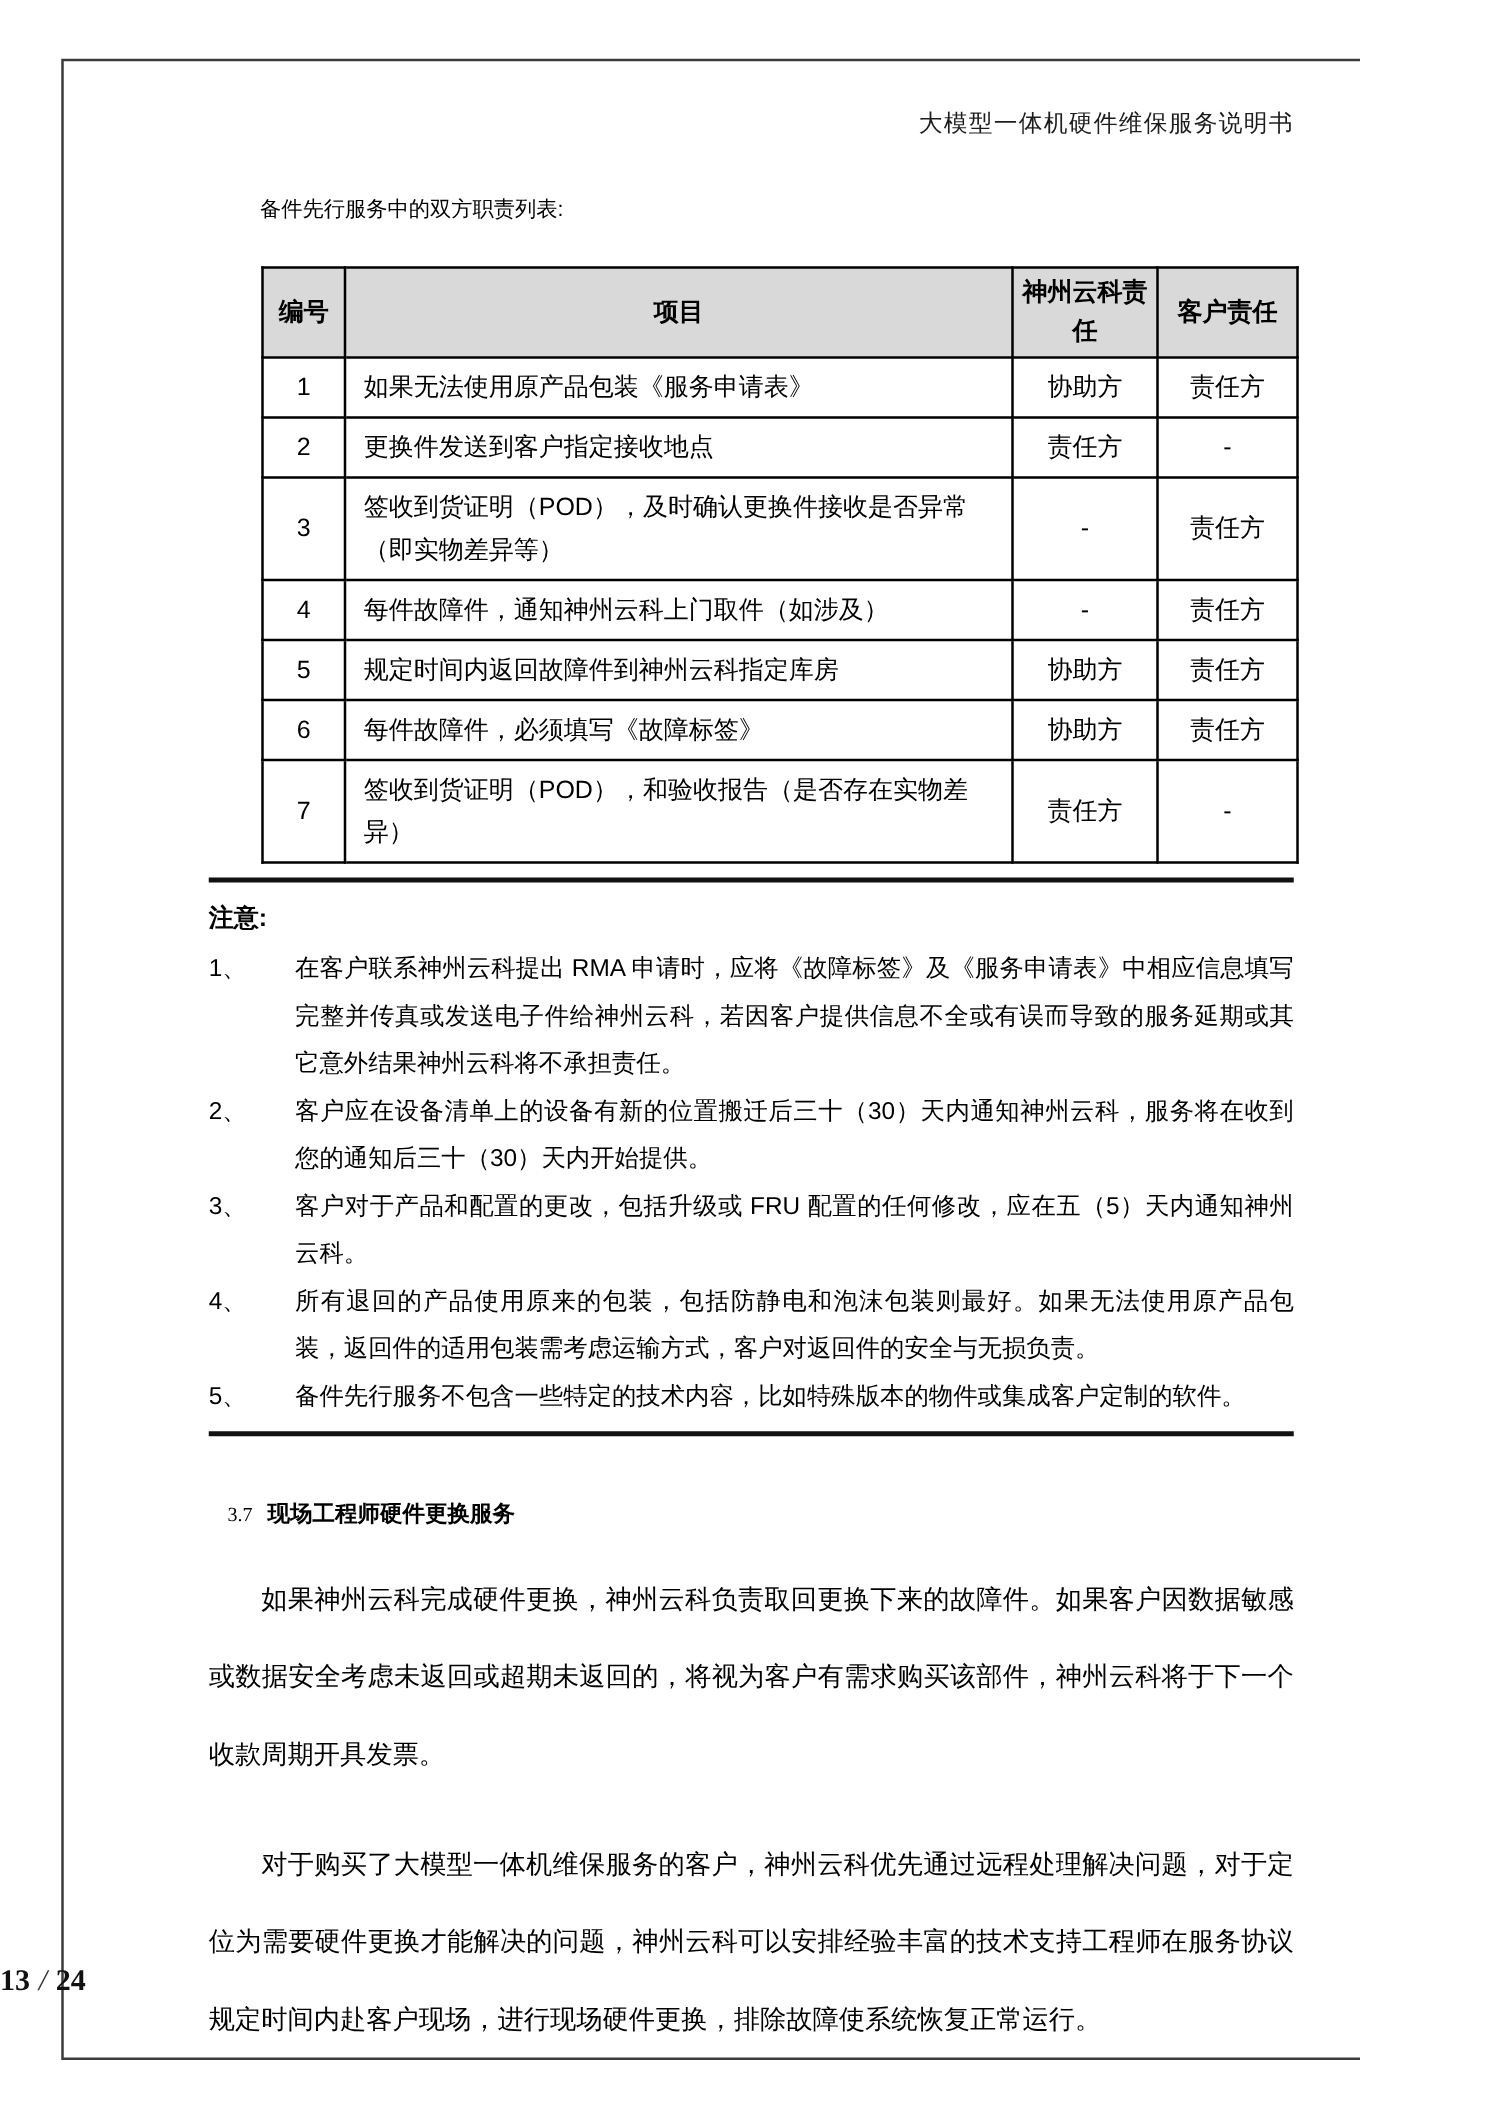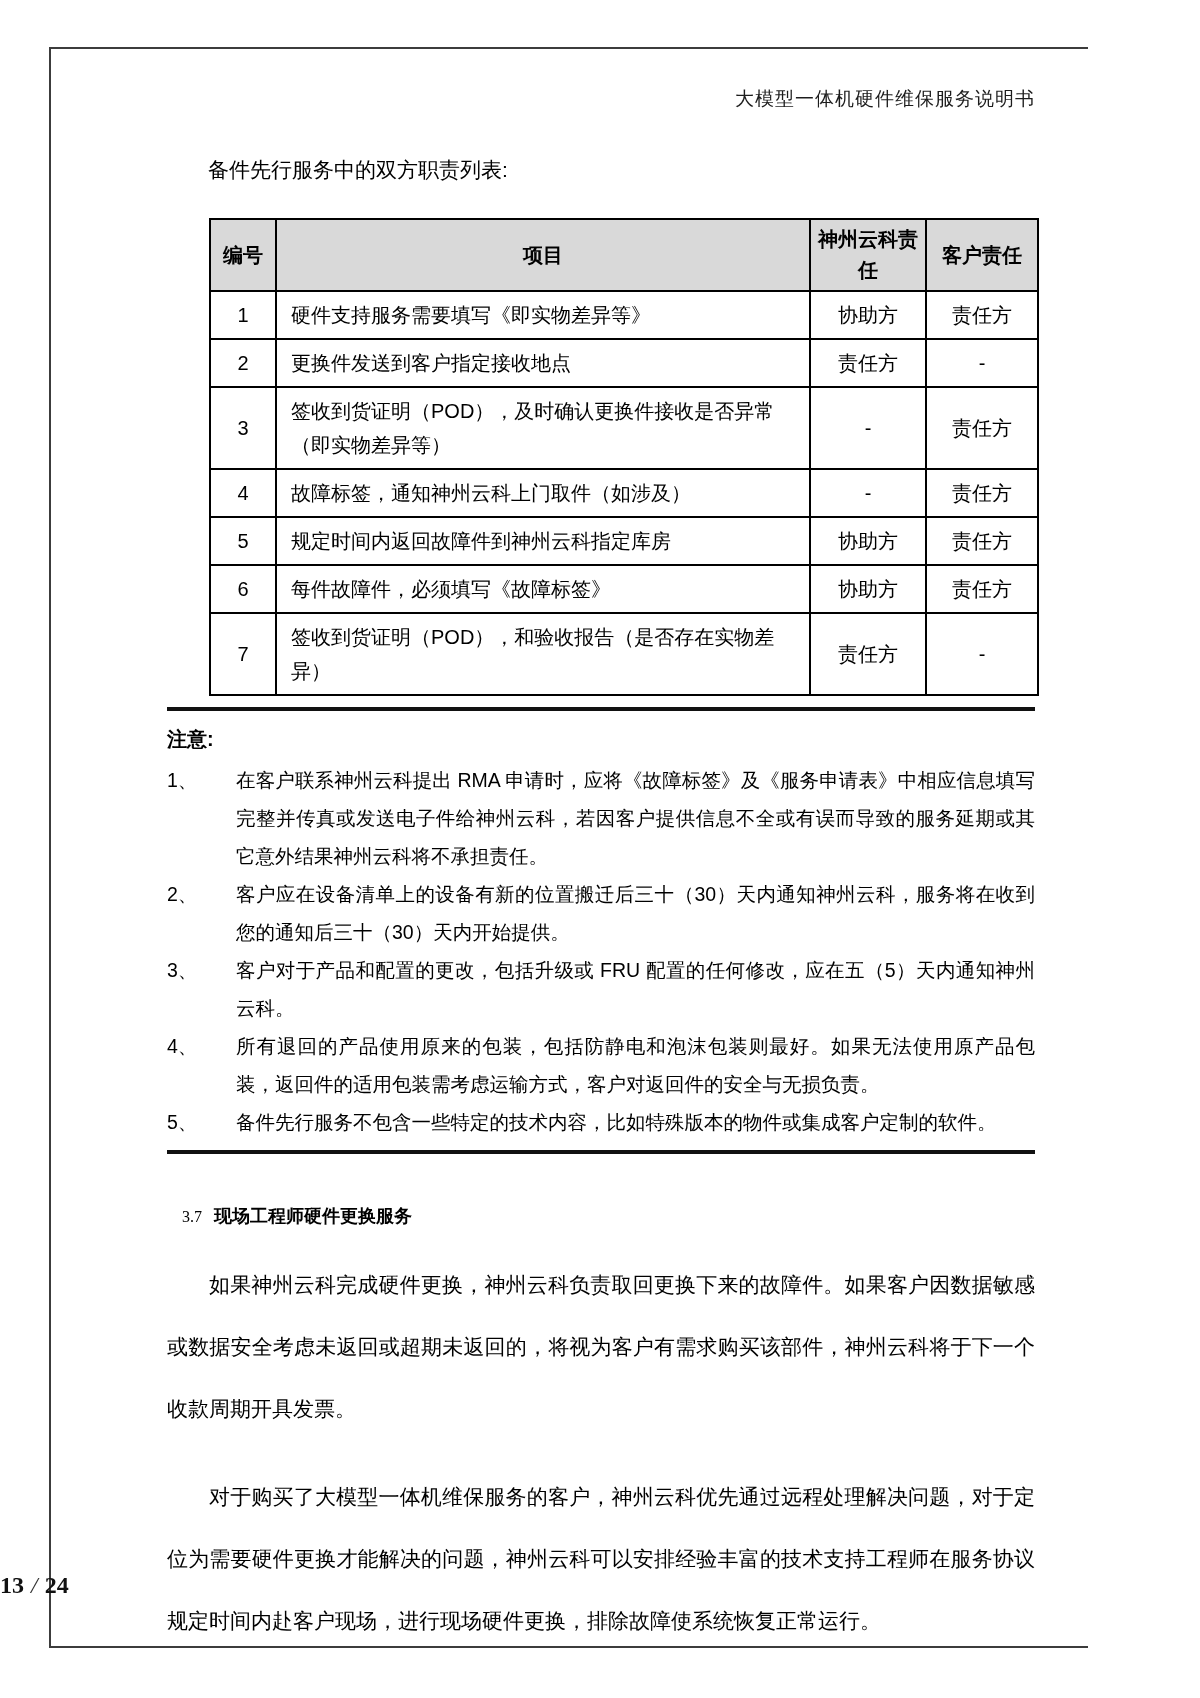--- a/index.html
+++ b/index.html
@@ -27,21 +27,21 @@
   }
   .header-title {
     text-align: right;
     font-family: "Liberation Serif", serif;
     font-size: 19px;
     letter-spacing: 1px;
     color: #1c1c1c;
   }
   .intro {
     margin: 44px 0 0 41px;
-    font-size: 21px;
+    font-size: 17px;
     color: #000;
   }
   table.resp {
     margin: 34px 0 0 42px;
     width: 828px;
     border-collapse: collapse;
     table-layout: fixed;
   }
   table.resp col.c-no       { width: 66px; }
   table.resp col.c-item     { width: 534px; }
@@ -140,39 +140,39 @@
         <tr>
           <th>编号</th>
           <th>项目</th>
           <th>神州云科责任</th>
           <th>客户责任</th>
         </tr>
       </thead>
       <tbody>
           <tr>
             <td class="cell-no">1</td>
-            <td class="cell-item">硬件支持服务需要填写《即实物差异等》</td>
+            <td class="cell-item">如果无法使用原产品包装《服务申请表》</td>
             <td class="cell-dcloud">协助方</td>
             <td class="cell-customer">责任方</td>
           </tr>
           <tr>
             <td class="cell-no">2</td>
             <td class="cell-item">更换件发送到客户指定接收地点</td>
             <td class="cell-dcloud">责任方</td>
             <td class="cell-customer">-</td>
           </tr>
           <tr>
             <td class="cell-no">3</td>
             <td class="cell-item">签收到货证明（POD），及时确认更换件接收是否异常（即实物差异等）</td>
             <td class="cell-dcloud">-</td>
             <td class="cell-customer">责任方</td>
           </tr>
           <tr>
             <td class="cell-no">4</td>
-            <td class="cell-item">故障标签，通知神州云科上门取件（如涉及）</td>
+            <td class="cell-item">每件故障件，通知神州云科上门取件（如涉及）</td>
             <td class="cell-dcloud">-</td>
             <td class="cell-customer">责任方</td>
           </tr>
           <tr>
             <td class="cell-no">5</td>
             <td class="cell-item">规定时间内返回故障件到神州云科指定库房</td>
             <td class="cell-dcloud">协助方</td>
             <td class="cell-customer">责任方</td>
           </tr>
           <tr>

